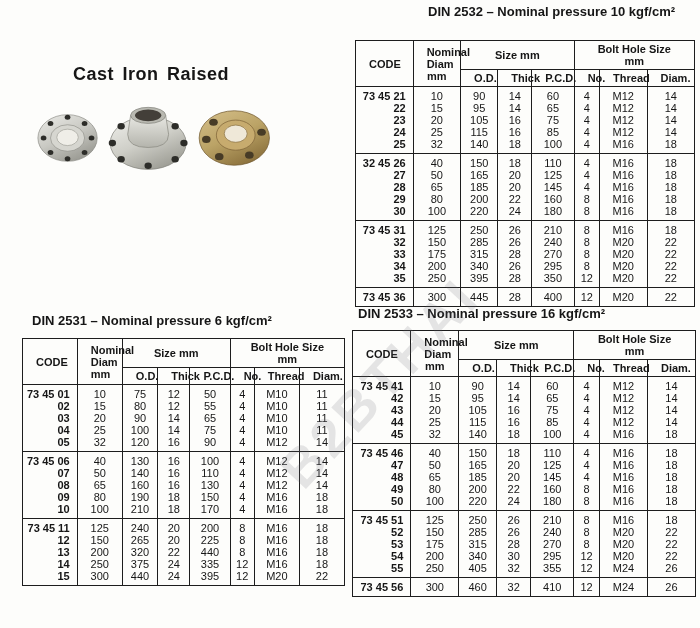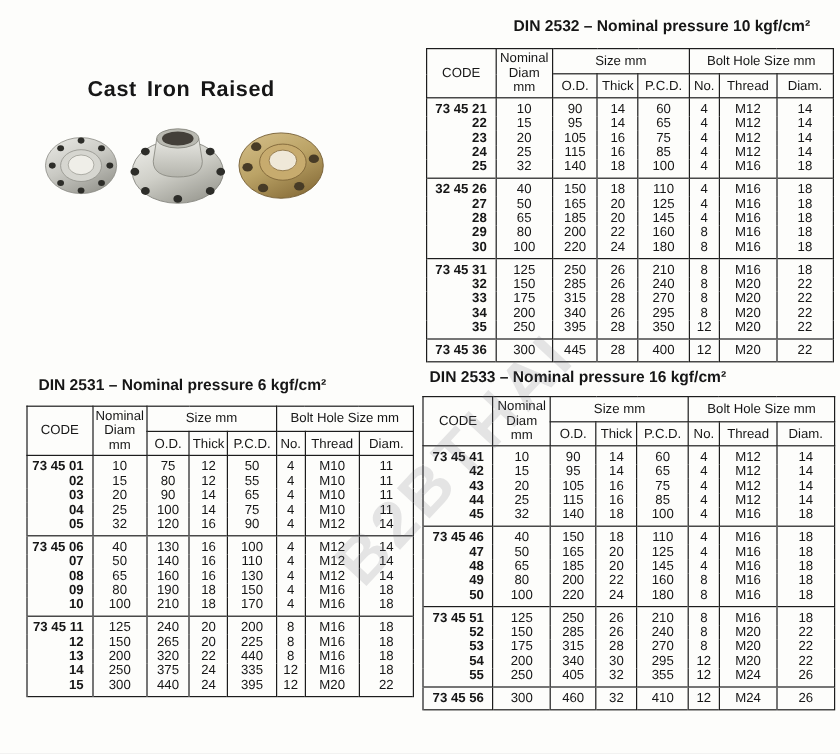--- a/index.html
+++ b/index.html
@@ -33,33 +33,33 @@
   .watermark {
     position:absolute; left:248px; top:352px;
     font-size:54px; font-weight:bold; letter-spacing:4px;
     color:rgba(105,105,118,0.17);
     transform:rotate(-47deg); transform-origin:center center;
     white-space:nowrap; z-index:9; pointer-events:none;
   }
 
   
   .tbl-title { position:absolute; font-size:13px; font-weight:bold; white-space:nowrap; }
-  #title-din2532 { left:385px; top:14px;padding-left:43px; }
+  #title-din2532 { left:385px; top:4px;padding-left:43px; }
   #title-din2531 { left:32px;  top:313px; }
   #title-din2533 { left:358px; top:306px; }
 
   .tbl { position:absolute; border-collapse:collapse; table-layout:fixed; background:transparent; }
   #tbl-din2532 { left:355px; top:40px;  width:340px; }
   #tbl-din2531 { left:22px;  top:338px; width:323px; }
   #tbl-din2533 { left:352px; top:330px; width:344px; }
 
   .tbl, .tbl th { border:1px solid #1d1d1d; }
   .tbl th {
-    font-weight:normal; font-size:11px; line-height:12px;
-    padding:2px 1px; text-align:center; vertical-align:middle;
+    font-weight:bold; font-size:11px; line-height:12px;
+    padding:2px 13px; text-align:center; vertical-align:middle;
   }
   .tbl thead tr:first-child th { height:16px; }
   .tbl td {
     border-left:1px solid #1d1d1d; border-right:1px solid #1d1d1d;
     font-size:11px; line-height:12px; height:12px;
     padding:0 2px; text-align:center; white-space:nowrap;
   }
   .tbl tr.gstart td { border-top:1px solid #1d1d1d; padding-top:3px; }
   .tbl tr.gend td   { padding-bottom:3px; }
   .tbl td.code { font-weight:bold; text-align:right; padding-right:7px; }

